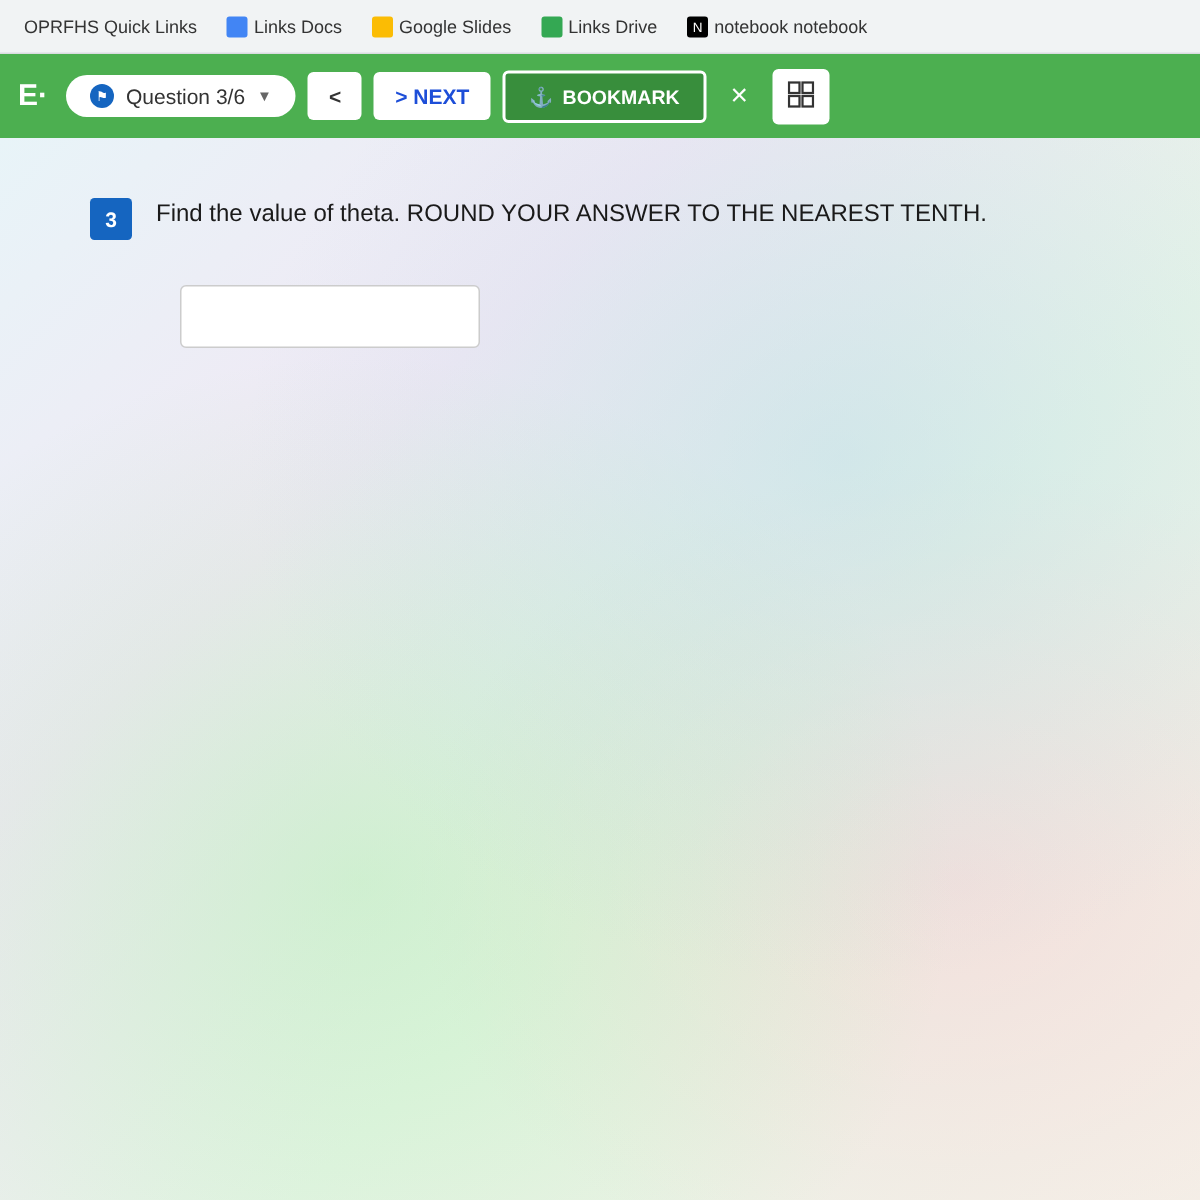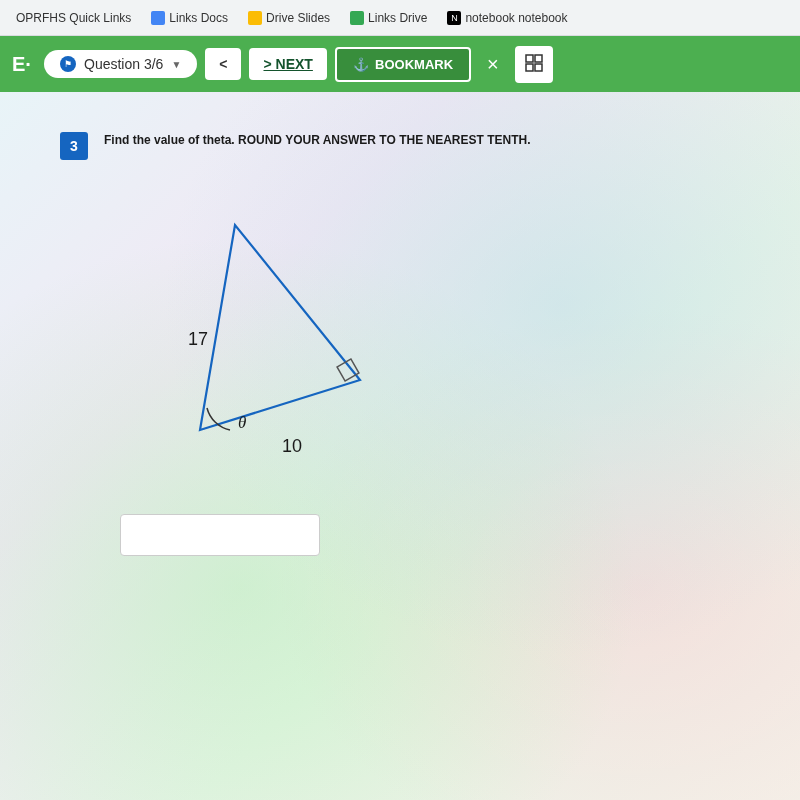--- a/index.html
+++ b/index.html
@@ -88,22 +88,21 @@
       font-size: 14px;
       font-weight: 600;
       cursor: pointer;
       display: flex;
       align-items: center;
       gap: 4px;
       color: #333;
     }
     .nav-btn.next {
       background: white;
-      color: #14532d;
-      text-decoration: underline;
+      color: #1d4ed8;
     }
     .bookmark-btn {
       background: #388E3C;
       border: 2px solid white;
       border-radius: 4px;
       padding: 8px 16px;
       color: white;
       font-size: 13px;
       font-weight: 600;
       cursor: pointer;
@@ -168,23 +167,23 @@
       width: 28px;
       height: 28px;
       display: flex;
       align-items: center;
       justify-content: center;
       border-radius: 3px;
       flex-shrink: 0;
     }
 
     .question-text {
-      font-size: 12px;
+      font-size: 16px;
       color: #1a1a1a;
-      font-weight: 700;
+      font-weight: 400;
       line-height: 1.4;
     }
 
     
     .triangle-area {
       margin: 20px 0 20px 60px;
     }
 
     
     .answer-box {
@@ -207,21 +206,21 @@
 <div class="bookmarks-bar">
   <div class="bookmark-item">
     <span>OPRFHS Quick Links</span>
   </div>
   <div class="bookmark-item">
     <span class="bm-icon" style="background:#4285f4;border-radius:2px;"></span>
     <span>Links Docs</span>
   </div>
   <div class="bookmark-item">
     <span class="bm-icon" style="background:#fbbc04;border-radius:2px;"></span>
-    <span>Drive Slides</span>
+    <span>Google Slides</span>
   </div>
   <div class="bookmark-item">
     <span class="bm-icon" style="background:#34a853;border-radius:2px;"></span>
     <span>Links Drive</span>
   </div>
   <div class="bookmark-item">
     <span class="bm-icon icon-notion">N</span>
     <span>notebook notebook</span>
   </div>
 </div>
@@ -266,34 +265,18 @@
 
 <div class="main-content">
   <div class="bg-swirl"></div>
 
   <div class="question-container">
     <div class="question-header">
       <div class="question-number">3</div>
       <div class="question-text">Find the value of theta.  ROUND YOUR ANSWER TO THE NEAREST TENTH.</div>
     </div>
 
-    <div class="triangle-area">
-      <svg width="320" height="300" viewBox="0 0 320 300">
-
-        <polygon points="80,250 115,45 240,200" fill="none" stroke="#1565c0" stroke-width="2.2"></polygon>
-
-        <rect x="220" y="182" width="16" height="16" fill="none" stroke="#555" stroke-width="1.5" transform="rotate(-30, 228, 190)"></rect>
-
-        <path d="M 110,250 A 30,30 0 0,1 87,228" fill="none" stroke="#333" stroke-width="1.5"></path>
-
-        <text x="68" y="165" font-size="18" font-family="Arial" fill="#1a1a1a" font-weight="500">17</text>
-
-        <text x="162" y="272" font-size="18" font-family="Arial" fill="#1a1a1a" font-weight="500">10</text>
-
-        <text x="118" y="248" font-size="17" font-family="serif" fill="#1a1a1a" font-style="italic">θ</text>
-      </svg>
-    </div>
 
     <div class="answer-box">
       <input type="text" class="answer-input" placeholder="" style="">
     </div>
   </div>
 </div>
 
 </body></html>

